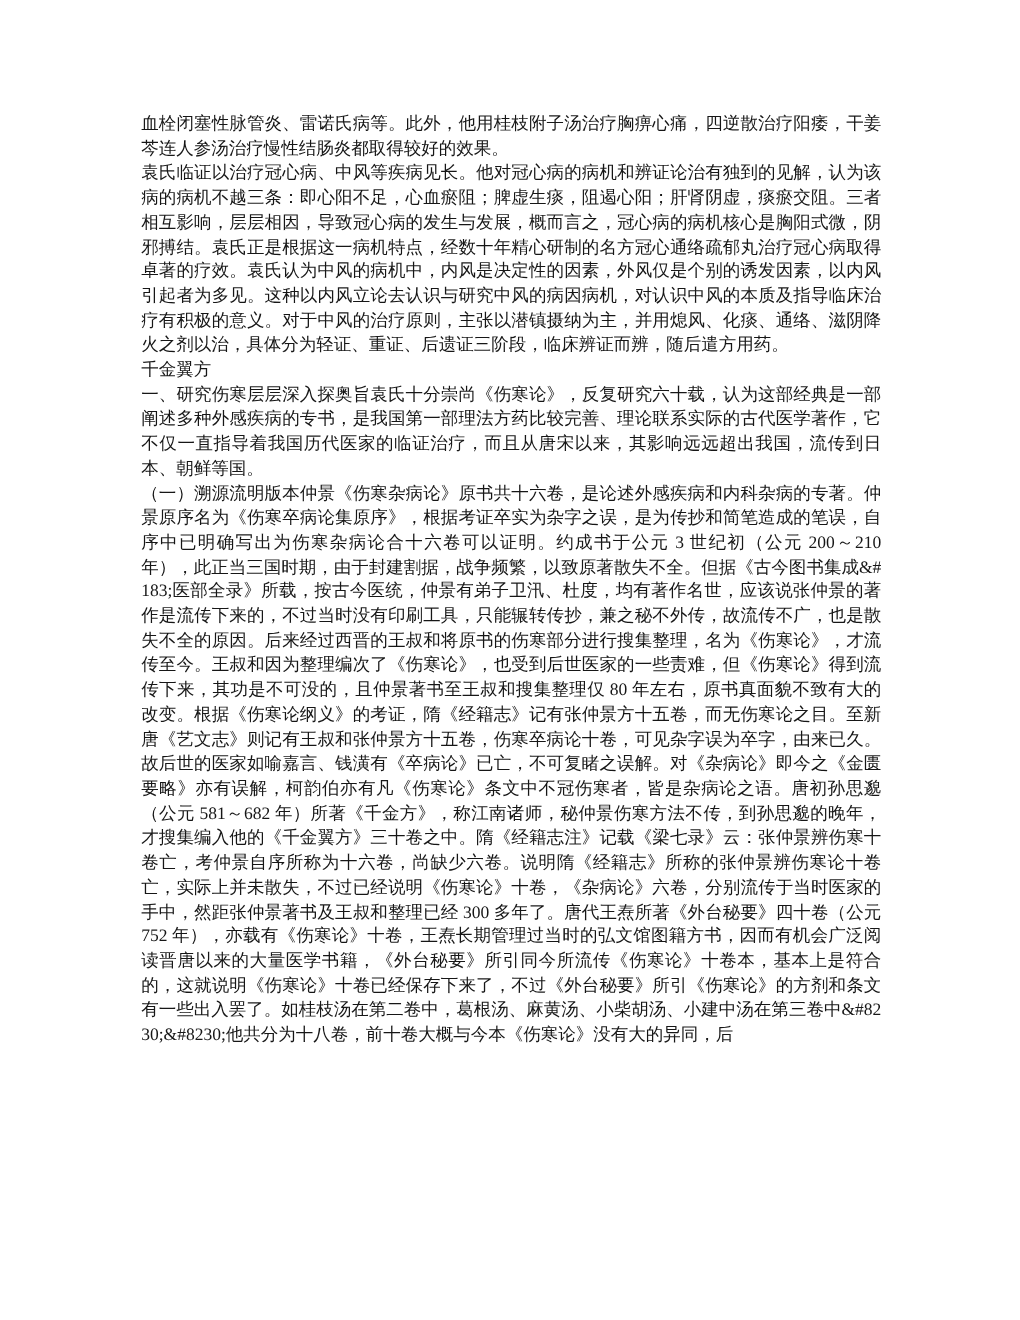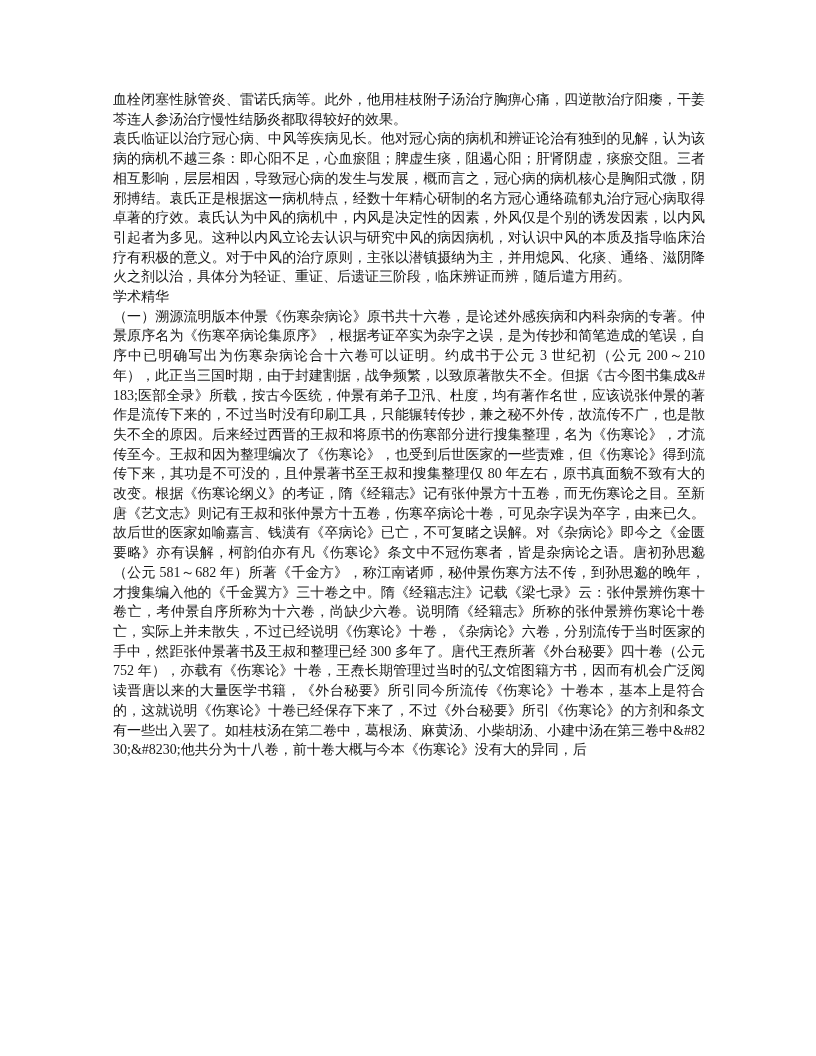--- a/index.html
+++ b/index.html
@@ -30,15 +30,16 @@
   .page p.section-heading {
     text-align: left;
   }
 </style>
 </head>
 <body>
 
 <div class="page">
   <p>血栓闭塞性脉管炎、雷诺氏病等。此外，他用桂枝附子汤治疗胸痹心痛，四逆散治疗阳痿，干姜芩连人参汤治疗慢性结肠炎都取得较好的效果。</p>
   <p>袁氏临证以治疗冠心病、中风等疾病见长。他对冠心病的病机和辨证论治有独到的见解，认为该病的病机不越三条：即心阳不足，心血瘀阻；脾虚生痰，阻遏心阳；肝肾阴虚，痰瘀交阻。三者相互影响，层层相因，导致冠心病的发生与发展，概而言之，冠心病的病机核心是胸阳式微，阴邪搏结。袁氏正是根据这一病机特点，经数十年精心研制的名方冠心通络疏郁丸治疗冠心病取得卓著的疗效。袁氏认为中风的病机中，内风是决定性的因素，外风仅是个别的诱发因素，以内风引起者为多见。这种以内风立论去认识与研究中风的病因病机，对认识中风的本质及指导临床治疗有积极的意义。对于中风的治疗原则，主张以潜镇摄纳为主，并用熄风、化痰、通络、滋阴降火之剂以治，具体分为轻证、重证、后遗证三阶段，临床辨证而辨，随后遣方用药。</p>
-  <p class="section-heading">学术精华</p>
+  <p class="section-heading">千金翼方</p>
+  <p>一、研究伤寒层层深入探奥旨袁氏十分崇尚《伤寒论》，反复研究六十载，认为这部经典是一部阐述多种外感疾病的专书，是我国第一部理法方药比较完善、理论联系实际的古代医学著作，它不仅一直指导着我国历代医家的临证治疗，而且从唐宋以来，其影响远远超出我国，流传到日本、朝鲜等国。</p>
   <p>（一）溯源流明版本仲景《伤寒杂病论》原书共十六卷，是论述外感疾病和内科杂病的专著。仲景原序名为《伤寒卒病论集原序》，根据考证卒实为杂字之误，是为传抄和简笔造成的笔误，自序中已明确写出为伤寒杂病论合十六卷可以证明。约成书于公元 3 世纪初（公元 200～210 年），此正当三国时期，由于封建割据，战争频繁，以致原著散失不全。但据《古今图书集成&amp;#183;医部全录》所载，按古今医统，仲景有弟子卫汛、杜度，均有著作名世，应该说张仲景的著作是流传下来的，不过当时没有印刷工具，只能辗转传抄，兼之秘不外传，故流传不广，也是散失不全的原因。后来经过西晋的王叔和将原书的伤寒部分进行搜集整理，名为《伤寒论》，才流传至今。王叔和因为整理编次了《伤寒论》，也受到后世医家的一些责难，但《伤寒论》得到流传下来，其功是不可没的，且仲景著书至王叔和搜集整理仅 80 年左右，原书真面貌不致有大的改变。根据《伤寒论纲义》的考证，隋《经籍志》记有张仲景方十五卷，而无伤寒论之目。至新唐《艺文志》则记有王叔和张仲景方十五卷，伤寒卒病论十卷，可见杂字误为卒字，由来已久。故后世的医家如喻嘉言、钱潢有《卒病论》已亡，不可复睹之误解。对《杂病论》即今之《金匮要略》亦有误解，柯韵伯亦有凡《伤寒论》条文中不冠伤寒者，皆是杂病论之语。唐初孙思邈（公元 581～682 年）所著《千金方》，称江南诸师，秘仲景伤寒方法不传，到孙思邈的晚年，才搜集编入他的《千金翼方》三十卷之中。隋《经籍志注》记载《梁七录》云：张仲景辨伤寒十卷亡，考仲景自序所称为十六卷，尚缺少六卷。说明隋《经籍志》所称的张仲景辨伤寒论十卷亡，实际上并未散失，不过已经说明《伤寒论》十卷，《杂病论》六卷，分别流传于当时医家的手中，然距张仲景著书及王叔和整理已经 300 多年了。唐代王焘所著《外台秘要》四十卷（公元 752 年），亦载有《伤寒论》十卷，王焘长期管理过当时的弘文馆图籍方书，因而有机会广泛阅读晋唐以来的大量医学书籍，《外台秘要》所引同今所流传《伤寒论》十卷本，基本上是符合的，这就说明《伤寒论》十卷已经保存下来了，不过《外台秘要》所引《伤寒论》的方剂和条文有一些出入罢了。如桂枝汤在第二卷中，葛根汤、麻黄汤、小柴胡汤、小建中汤在第三卷中&amp;#8230;&amp;#8230;他共分为十八卷，前十卷大概与今本《伤寒论》没有大的异同，后</p>
 </div>
 
 </body></html>

